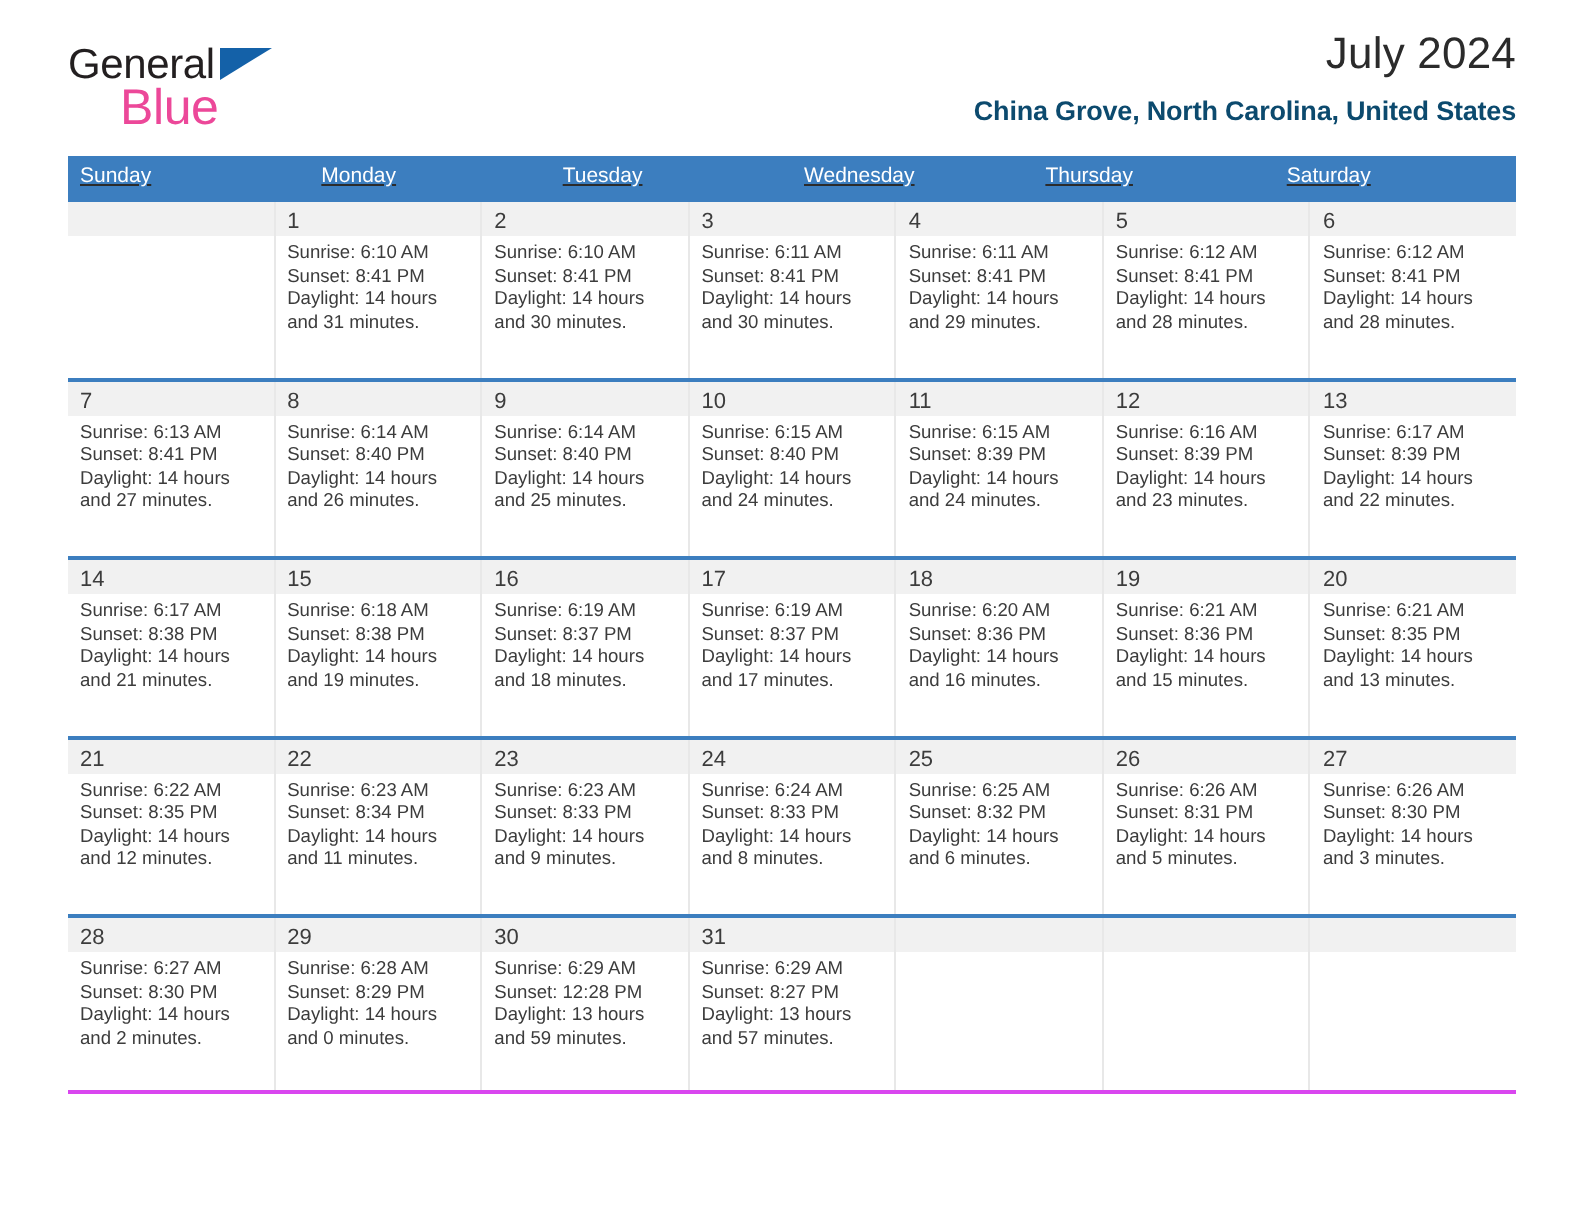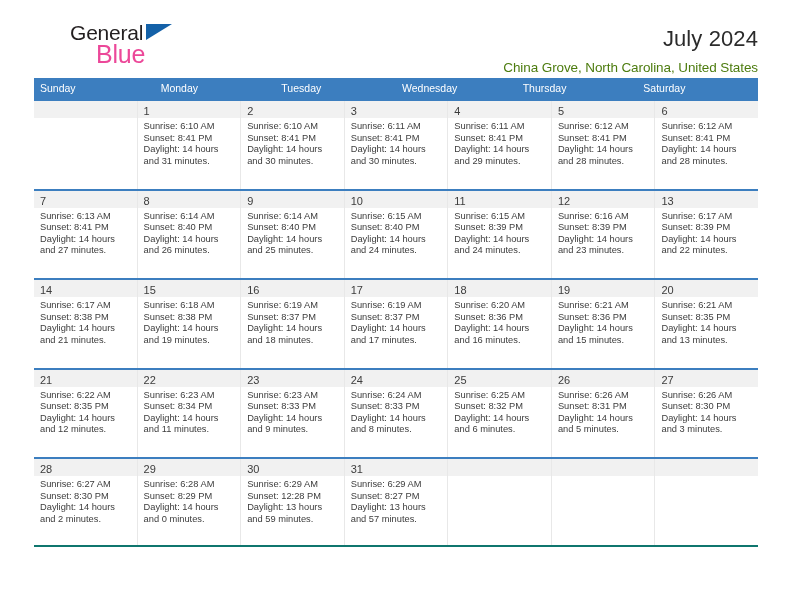--- a/index.html
+++ b/index.html
@@ -17,22 +17,21 @@
     position: relative;
     width: 792px;
     height: 612px;
     padding: 0 34px;
   }
 
   
   .topbar {
     position: relative;
     height: 70px;
-    padding-top: 24px;
-    margin-left: 36px;
+    padding-top: 12px;
   }
 
   .logo {
     position: absolute;
     left: 0;
     top: 22px;
     width: 200px;
     height: 48px;
   }
   .logo-general {
@@ -66,53 +65,54 @@
   }
   .cal-title {
     font-size: 22px;
     font-weight: normal;
     color: #2b2b2b;
     line-height: 30px;
     letter-spacing: 0.1px;
   }
   .cal-subtitle {
     font-size: 13.5px;
-    font-weight: normal;
-    color: #4d7c0f;
+    font-weight: bold;
+    color: #0c4a6e;
     line-height: 18px;
     margin-top: 5px;
     letter-spacing: -0.1px;
   }
 
   
   .calendar {
     width: 724px;
     margin-top: 8px;
   }
 
   .weekday-row {
     display: flex;
     background: #3c7ebf;
     height: 21px;
+    text-decoration: underline;
   }
   .weekday {
     flex: 1 1 0;
     color: #ffffff;
     font-size: 10.5px;
     line-height: 21px;
     padding-left: 6px;
     white-space: nowrap;
   }
 
   .week-row {
     display: flex;
     border-top: 2px solid #3c7ebf;
     height: 89.5px;
   }
-  .week-row.last { border-bottom: 2px solid #0f766e; }
+  .week-row.last { border-bottom: 2px solid #d946ef; }
 
   .day-cell {
     flex: 1 1 0;
     position: relative;
     border-right: 1px solid #e8e8e8;
     background: #ffffff;
     overflow: hidden;
   }
   .day-cell:last-child { border-right: none; }
 

